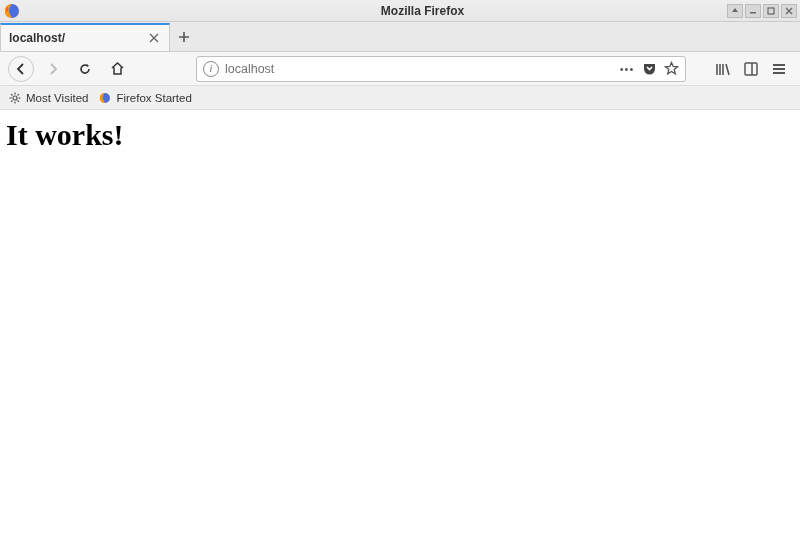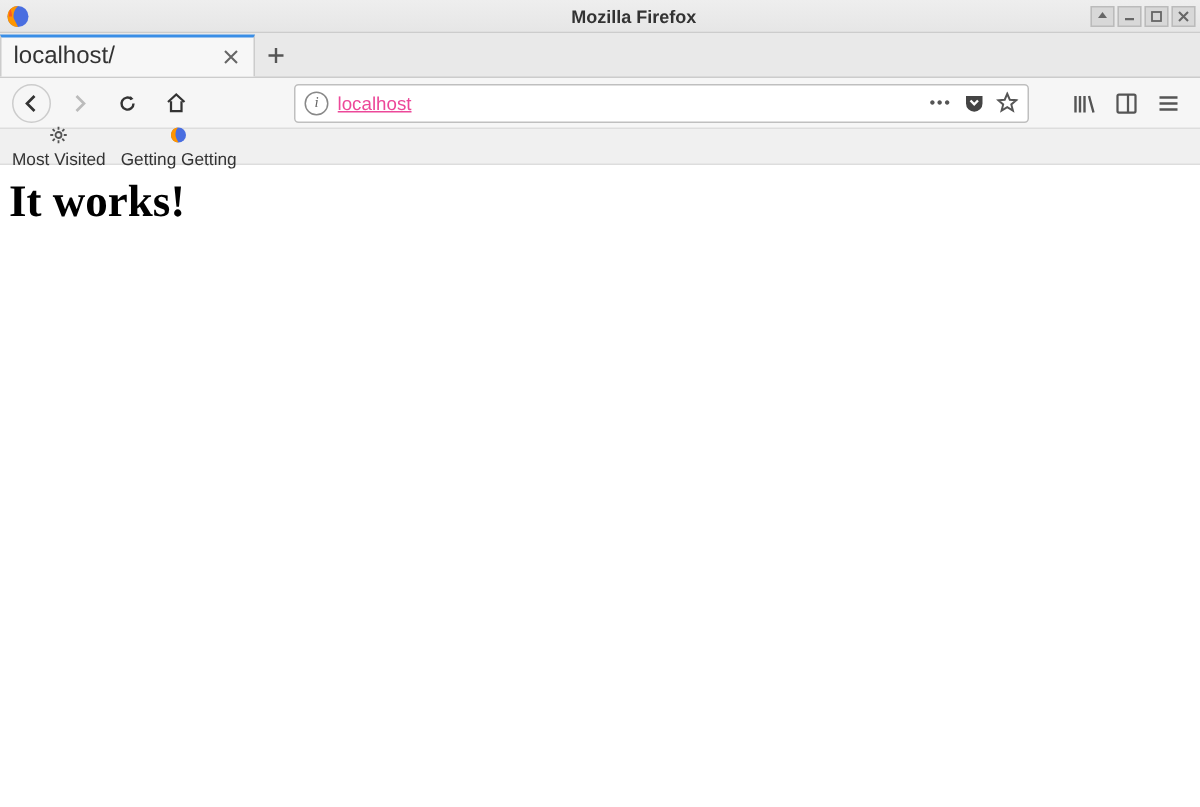--- a/index.html
+++ b/index.html
@@ -8,39 +8,39 @@
 
 .titlebar { height: 22px; background: linear-gradient(#eeeeee,#e6e6e6); border-bottom: 1px solid #ccc; display: flex; align-items: center; position: relative; }
 .titlebar .app-icon { width: 18px; height: 18px; margin-left: 3px; display: flex; align-items: center; justify-content: center; }
 .titlebar .title { position: absolute; left: 0; right: 0; text-align: center; font-weight: bold; font-size: 12px; color: #333; pointer-events: none; margin-left: 45px; }
 .window-controls { margin-left: auto; display: flex; gap: 2px; padding-right: 3px; }
 .window-controls .wc { width: 16px; height: 14px; background: #d8d8d8; display: flex; align-items: center; justify-content: center; font-size: 9px; color: #555; cursor: pointer; border: 1px solid #bbb; }
 
 
 .tabstrip { height: 30px; background: #e9e9e9; display: flex; align-items: flex-end; border-bottom: 1px solid #ccc; }
 .tab { height: 28px; min-width: 170px; max-width: 170px; background: #f7f7f7; border: 1px solid #ccc; border-bottom: none; border-top: 2px solid #3a8ee6; margin-left: 0; display: flex; align-items: center; padding: 0 8px; position: relative; }
-.tab .tab-title { flex: 1; font-size: 16px; color: #333; white-space: nowrap; overflow: hidden; text-overflow: ellipsis; }
+.tab .tab-title { flex: 1; font-size: 12px; color: #333; white-space: nowrap; overflow: hidden; text-overflow: ellipsis; font-weight: bold; }
 .tab .tab-close { width: 14px; height: 14px; display: flex; align-items: center; justify-content: center; color: #666; font-size: 13px; cursor: pointer; }
 .newtab { width: 28px; height: 28px; display: flex; align-items: center; justify-content: center; color: #555; font-size: 18px; cursor: pointer; }
 
 
 .toolbar { height: 34px; background: #f6f6f6; border-bottom: 1px solid #ddd; display: flex; align-items: center; padding: 0 8px; gap: 6px; }
 .navbtn { width: 26px; height: 26px; border-radius: 4px; display: flex; align-items: center; justify-content: center; color: #555; cursor: pointer; }
 .navbtn.circle { border: 1px solid #ccc; border-radius: 50%; }
 .navbtn.disabled { color: #bbb; }
 .urlbar { flex: 1; height: 26px; max-width: 490px; background: #fff; border: 1px solid #bfbfbf; border-radius: 3px; display: flex; align-items: center; padding: 0 6px; gap: 6px; margin-left: 60px; }
 .urlbar .identity { width: 16px; height: 16px; border: 1px solid #888; border-radius: 50%; display: flex; align-items: center; justify-content: center; font-size: 10px; color: #666; font-style: italic; font-family: serif; }
-.urlbar input { border: none; outline: none; flex: 1; font-size: 12.5px; color: #ec4899; background: transparent; text-decoration: underline; }
+.urlbar input { border: none; outline: none; flex: 1; font-size: 12.5px; color: #737373; background: transparent; }
 .urlbar .page-action { width: 16px; height: 16px; display: flex; align-items: center; justify-content: center; color: #555; cursor: pointer; }
 .toolbar-right { margin-left: auto; display: flex; align-items: center; gap: 10px; padding-right: 4px; }
 .tb-icon { width: 18px; height: 18px; display: flex; align-items: center; justify-content: center; color: #555; cursor: pointer; }
 
 
 .bookmarksbar { height: 24px; background: #f0f0f0; border-bottom: 1px solid #ddd; display: flex; align-items: center; padding: 0 8px; gap: 10px; }
-.bookmark { display: flex; align-items: center; gap: 4px; font-size: 11.5px; color: #333; cursor: pointer; flex-direction: column; }
+.bookmark { display: flex; align-items: center; gap: 4px; font-size: 11.5px; color: #333; cursor: pointer; }
 .bm-icon { width: 14px; height: 14px; display: flex; align-items: center; justify-content: center; }
 
 
 .content { padding: 8px 6px; }
 .content h1 { font-family: "Times New Roman", serif; font-size: 30px; font-weight: bold; color: #000; }
 
 svg { display: block; }
 </style>
 </head>
 <body>
@@ -173,19 +173,19 @@
     </span>
     <span>Most Visited</span>
   </div>
   <div class="bookmark">
     <span class="bm-icon">
       <svg width="12" height="12" viewBox="0 0 12 12">
           <circle cx="6" cy="6" r="5" fill="#4a6ee0"></circle>
           <path d="M6 1 C3 1 1 3 1 6 C1 9 3 11 6 11 C5 9 4 7.5 4 6 C4 3 5 1.5 6 1 Z" fill="#ff9500"></path>
         </svg>
     </span>
-    <span>Getting Getting</span>
+    <span>Firefox Started</span>
   </div>
 </div>
 
 <div class="content">
   <h1>It works!</h1>
 </div>
 
 </body></html>

